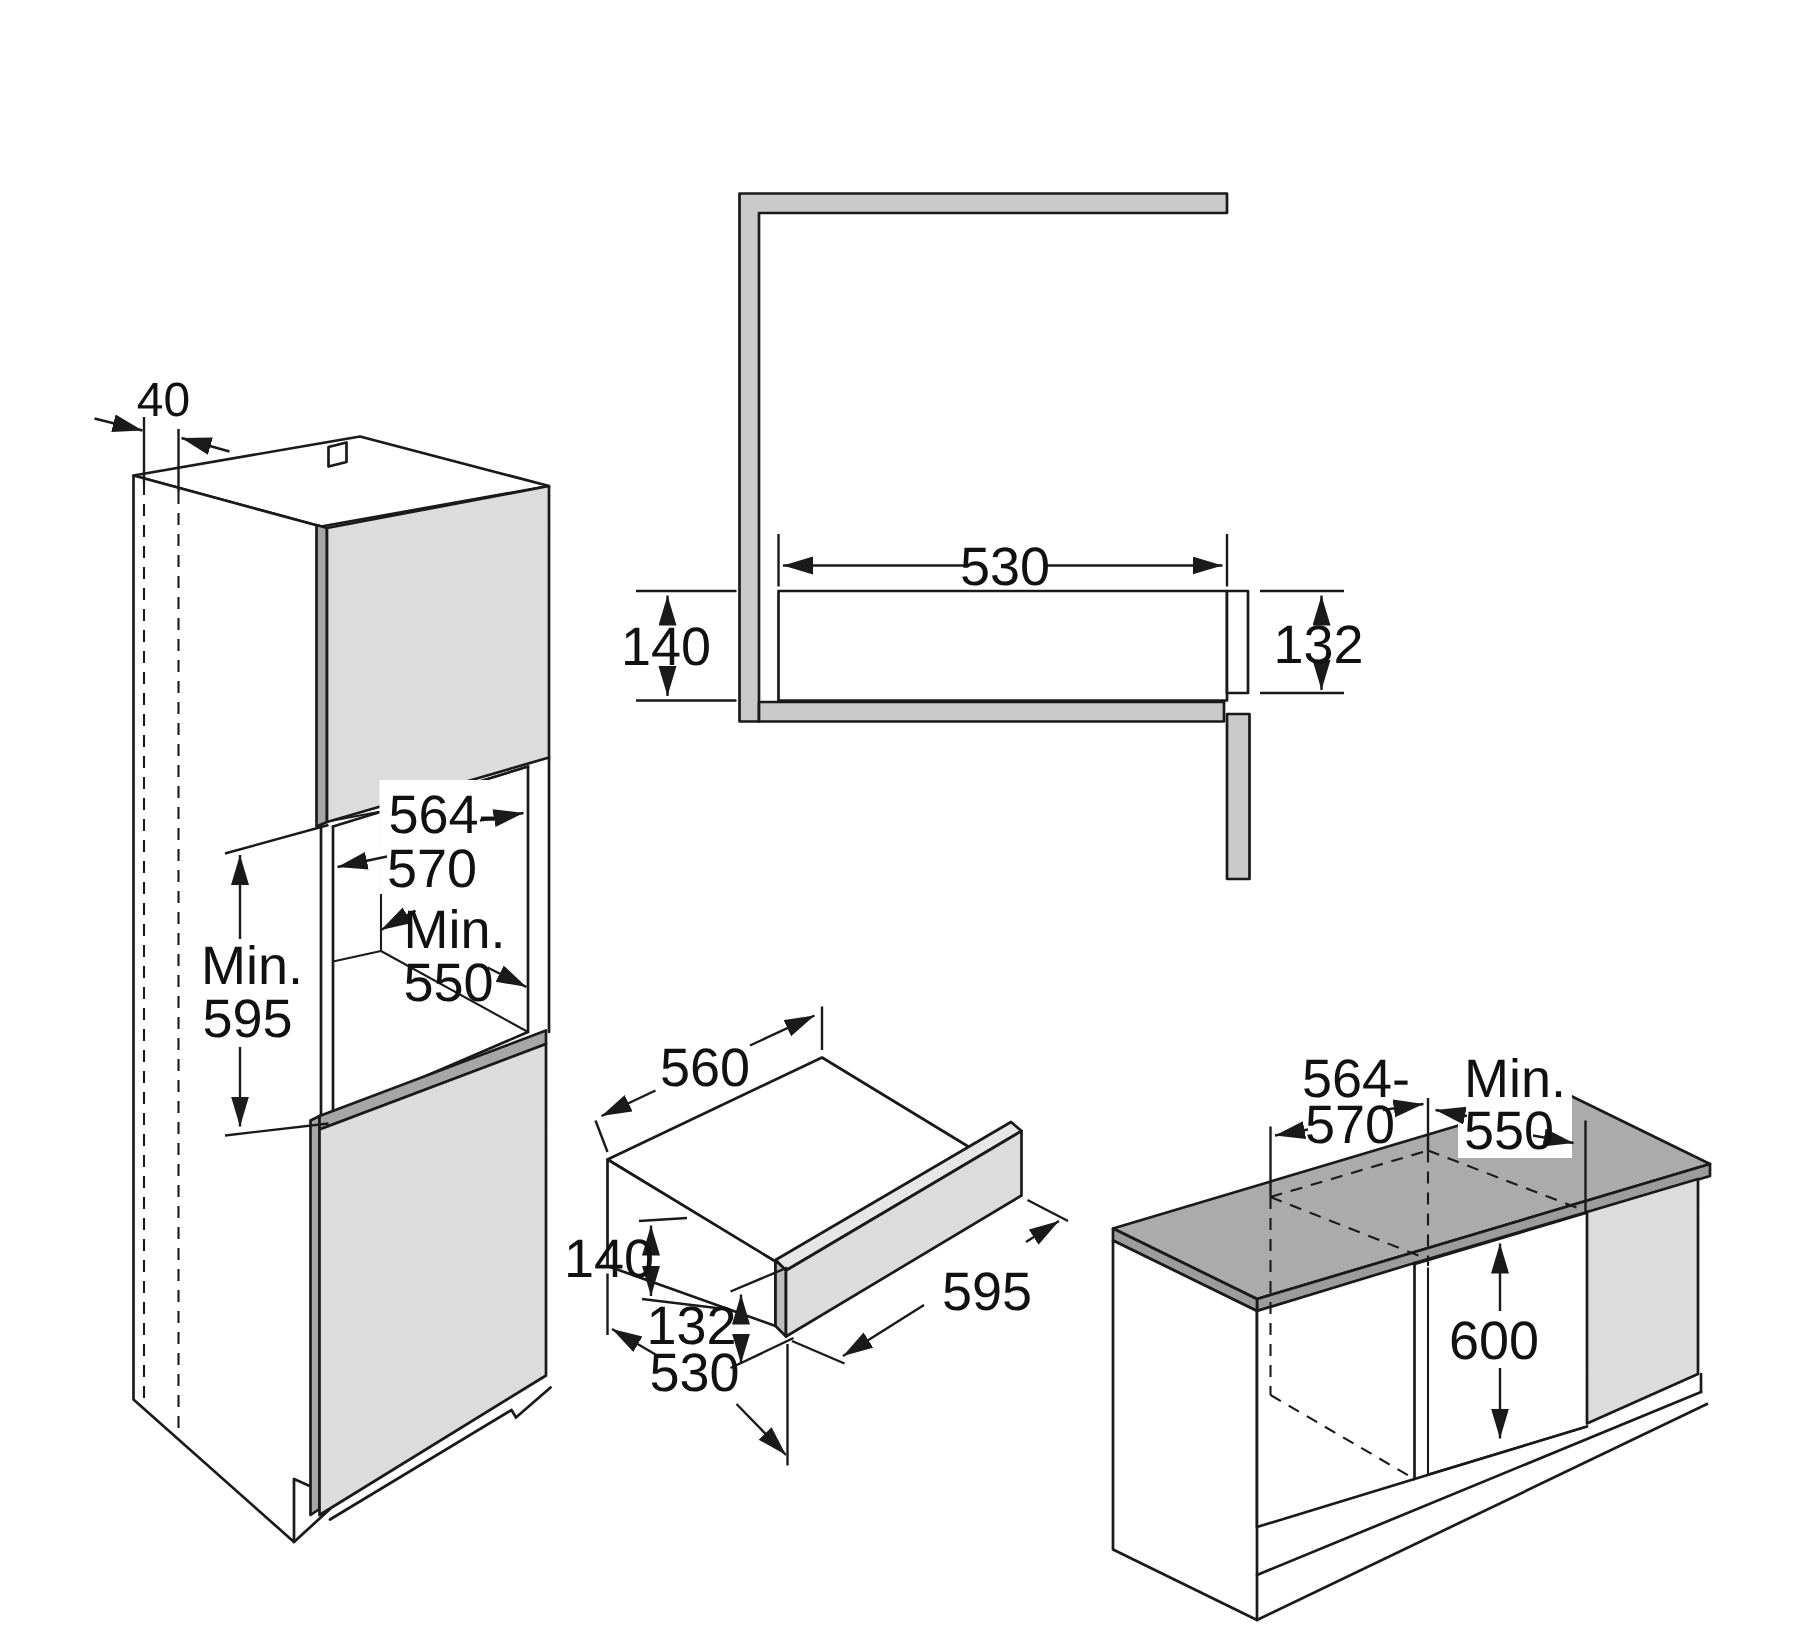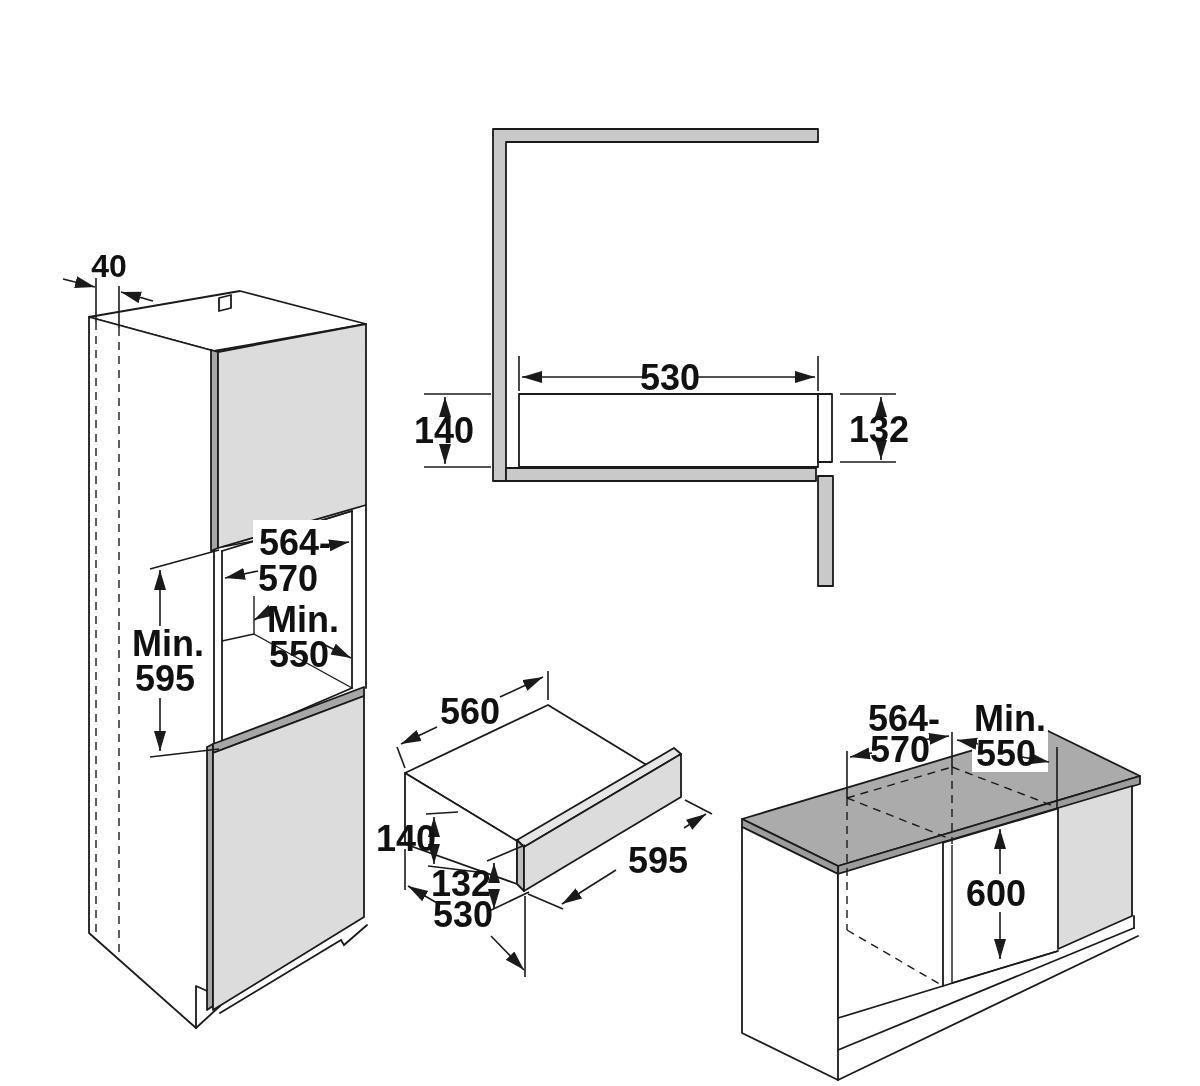--- a/index.html
+++ b/index.html
@@ -1,16 +1,16 @@
 <!DOCTYPE html>
 <html><head>
 <meta charset="utf-8">
 <style>
   html,body{margin:0;padding:0;background:#fff;}
-  .page{position:relative;width:1200px;height:1086px;background:#ffffff;overflow:hidden;font-weight:bold;}
+  .page{position:relative;width:1200px;height:1086px;background:#ffffff;overflow:hidden;}
   svg{display:block;}
   svg text{font-family:"Liberation Sans","DejaVu Sans",sans-serif;fill:#111;text-anchor:middle;}
   .t36{font-size:36px;}
   .t32{font-size:32px;}
   .ln{stroke:#1a1a1a;stroke-width:1.8;fill:none;stroke-linecap:round;}
   .thin{stroke:#1a1a1a;stroke-width:1.4;fill:none;}
   .shape{stroke:#1a1a1a;stroke-width:1.8;stroke-linejoin:round;}
   .dash{stroke-dasharray:8 6;}
   .dim{stroke:#1a1a1a;stroke-width:1.6;fill:none;}
   .bg{fill:#ffffff;stroke:none;}

